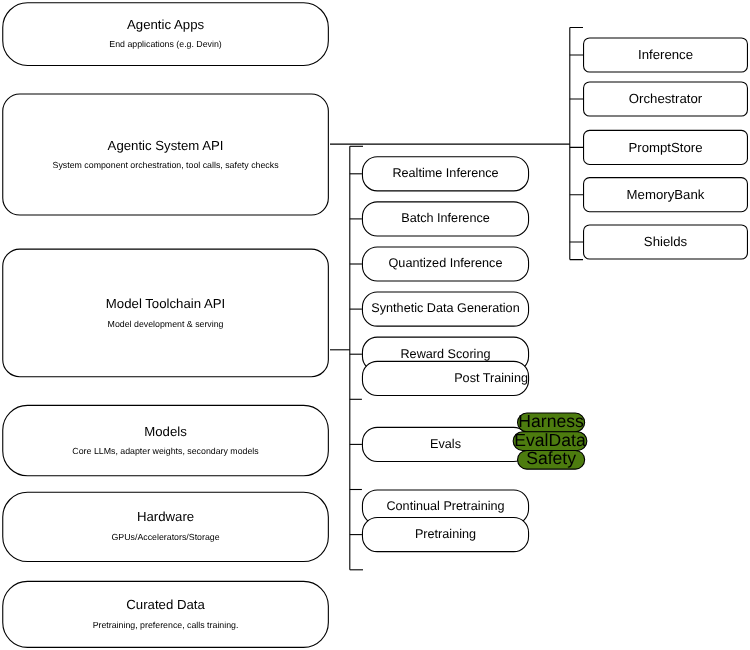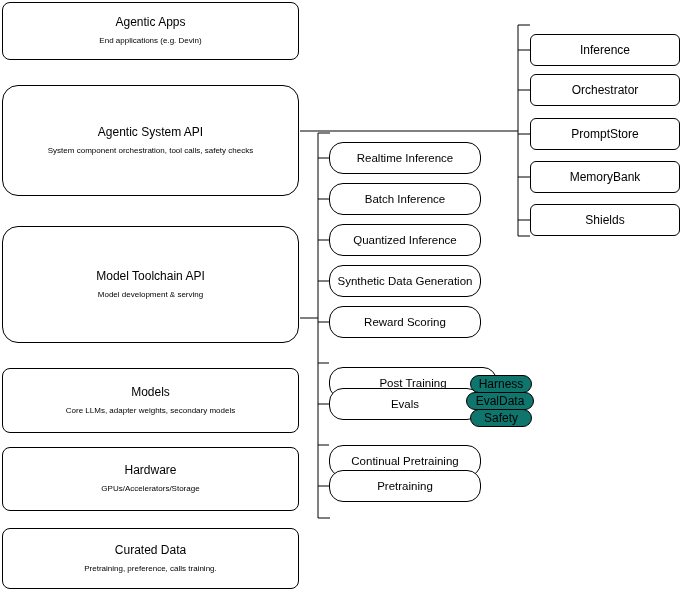--- a/index.html
+++ b/index.html
@@ -31,21 +31,21 @@
     box-sizing: border-box;
     border: 1px solid #000000;
     background: #ffffff;
     display: flex;
     flex-direction: column;
     align-items: center;
     justify-content: center;
     text-align: center;
   }
   .layer {
-    border-radius: 8px;
+    border-radius: 23px;
     padding: 4px 8px;
   }
   .layer .title {
     font-size: 12px;
     line-height: 15px;
   }
   .layer .sub {
     font-size: 8px;
     line-height: 12px;
     margin-top: 5px;
@@ -56,22 +56,22 @@
   .capability {
     border-radius: 14px;
     font-size: 11.5px;
   }
   .service {
     border-radius: 6px;
     font-size: 12px;
   }
   .pill {
     border-radius: 12px;
-    font-size: 12px;
-    background: #0f766e;
+    font-size: 16px;
+    background: #4d7c0f;
     z-index: 5;
   }
 </style>
 </head>
 <body>
 
 <div id="canvas">
 
   <svg class="connectors" viewBox="0 0 682 591">
 
@@ -154,21 +154,21 @@
   </div>
   <div class="node capability" style="left:329px;top:224px;width:152px;height:32px;">
     <span>Quantized Inference</span>
   </div>
   <div class="node capability" style="left:329px;top:265px;width:152px;height:32px;">
     <span>Synthetic Data Generation</span>
   </div>
   <div class="node capability" style="left:329px;top:306px;width:152px;height:32px;text-align:right;">
     <span>Reward Scoring</span>
   </div>
-  <div class="node capability" style="left:329px;top:367px;width:168px;height:32px;">
+  <div class="node capability" style="left:329px;top:328px;width:152px;height:32px;align-items:flex-end;">
     <span>Post Training</span>
   </div>
   <div class="node capability" style="left:329px;top:388px;width:152px;height:32px;">
     <span>Evals</span>
   </div>
   <div class="node capability" style="left:329px;top:429px;width:152px;height:32px;margin-top:16px;">
     <span>Continual Pretraining</span>
   </div>
   <div class="node capability" style="left:329px;top:470px;width:152px;height:32px;">
     <span>Pretraining</span>

